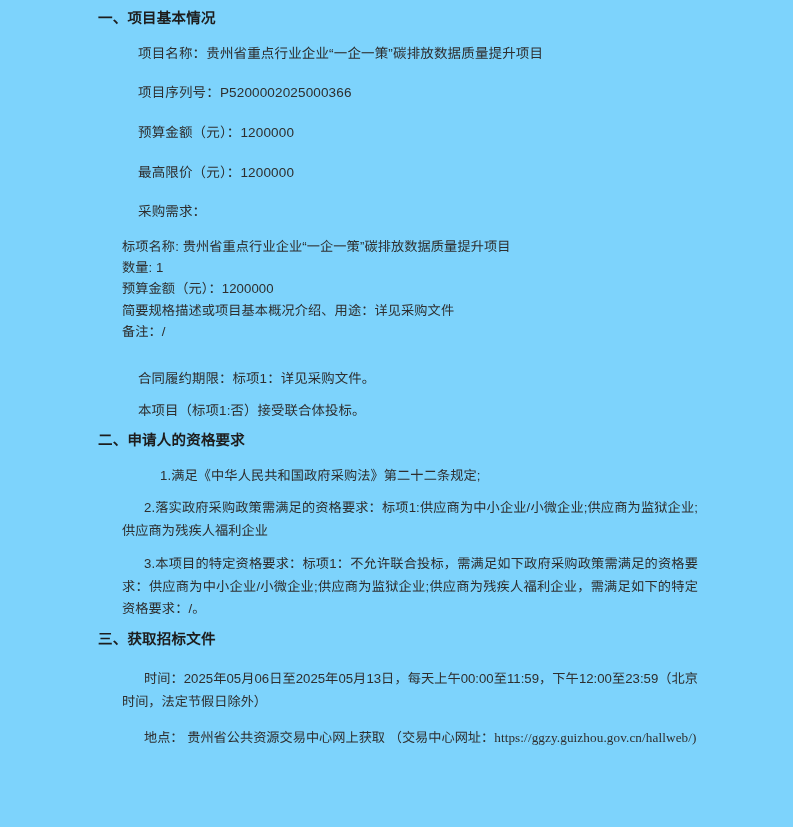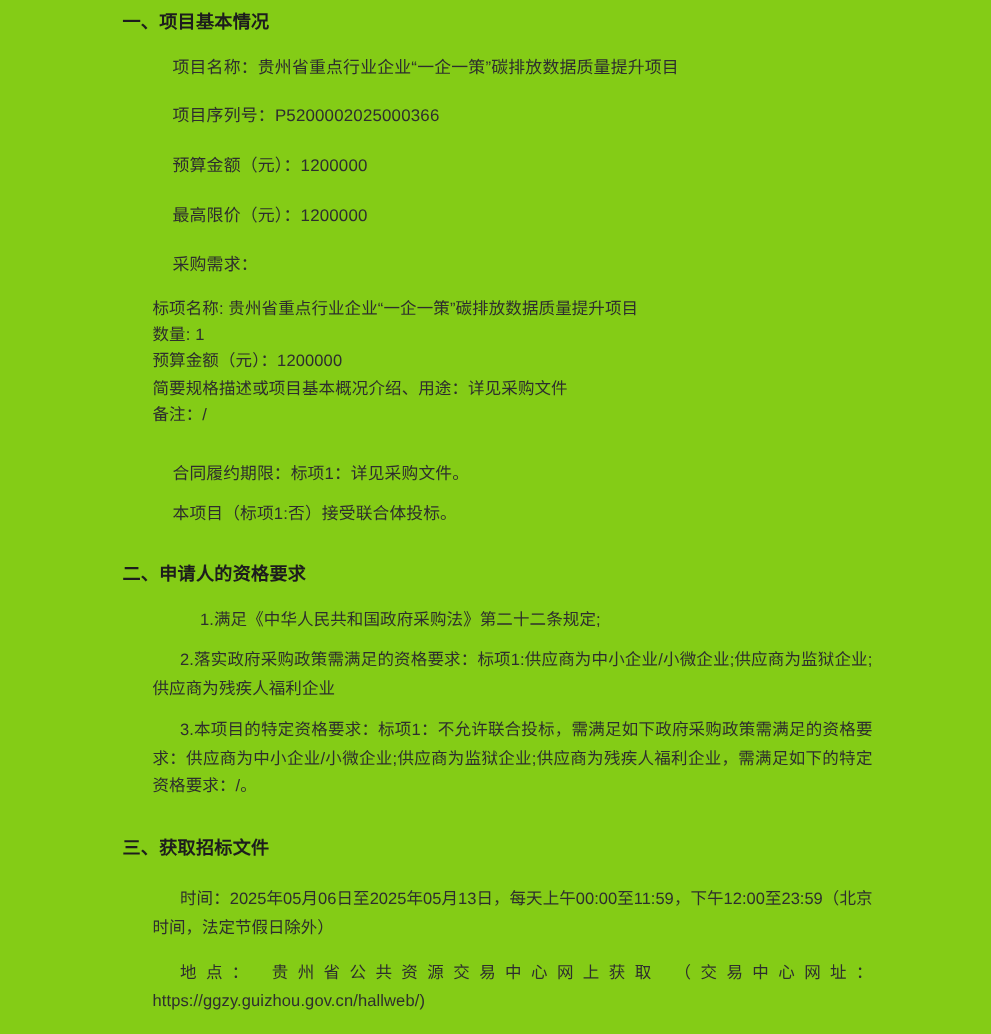--- a/index.html
+++ b/index.html
@@ -14,33 +14,33 @@
     font-family: "Liberation Sans", "DejaVu Sans", sans-serif;
     color: #2b2b2b;
     -webkit-font-smoothing: antialiased;
   }
   .page {
     position: relative;
     width: 793px;
     height: 827px;
     box-sizing: border-box;
     padding: 8px 95px 0 100px;
-    background: #84cc16;
+    background: #7dd3fc;
     overflow: hidden;
   }
   
   .section-heading {
     font-size: 14.5px;
     font-weight: bold;
     color: #1d1d1d;
     letter-spacing: 0.2px;
     margin: 0 0 4px -2px;
     line-height: 1.5;
   }
-  .section-heading.gap-top { margin-top: 28px; }
+  .section-heading.gap-top { margin-top: 8px; }
   
   .field-line {
     font-size: 13.5px;
     line-height: 1.6;
     color: #2e2e2e;
     margin: 0 0 0 38px;
     padding: 9px 0 9px 0;
     letter-spacing: 0.15px;
     white-space: nowrap;
   }
@@ -86,20 +86,21 @@
     line-height: 1.78;
     color: #2e2e2e;
     margin: 0 0 0 22px;
     padding: 12px 0 0 0;
     text-indent: 22px;
     text-align: justify;
     text-justify: inter-character;
   }
   .url-text {
     letter-spacing: 0.1px;
+    font-family: Liberation Serif, serif;
   }
   .section-body { }
 </style>
 </head>
 <body>
 
 <div class="page">
 
   <div class="section-body">
     <div class="section-heading">一、项目基本情况</div>

